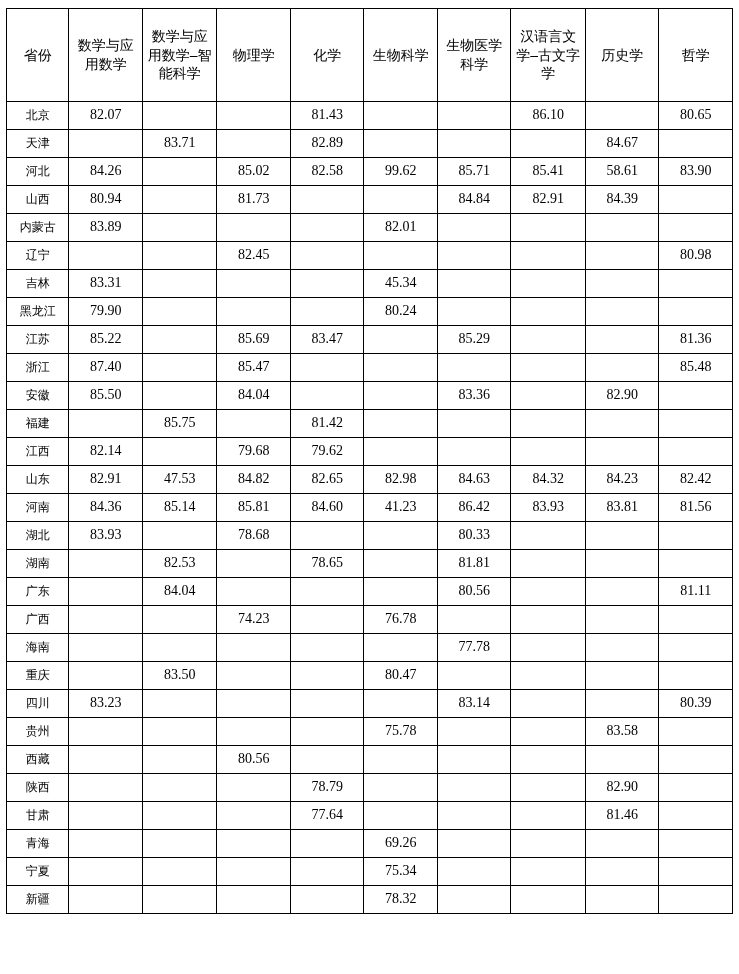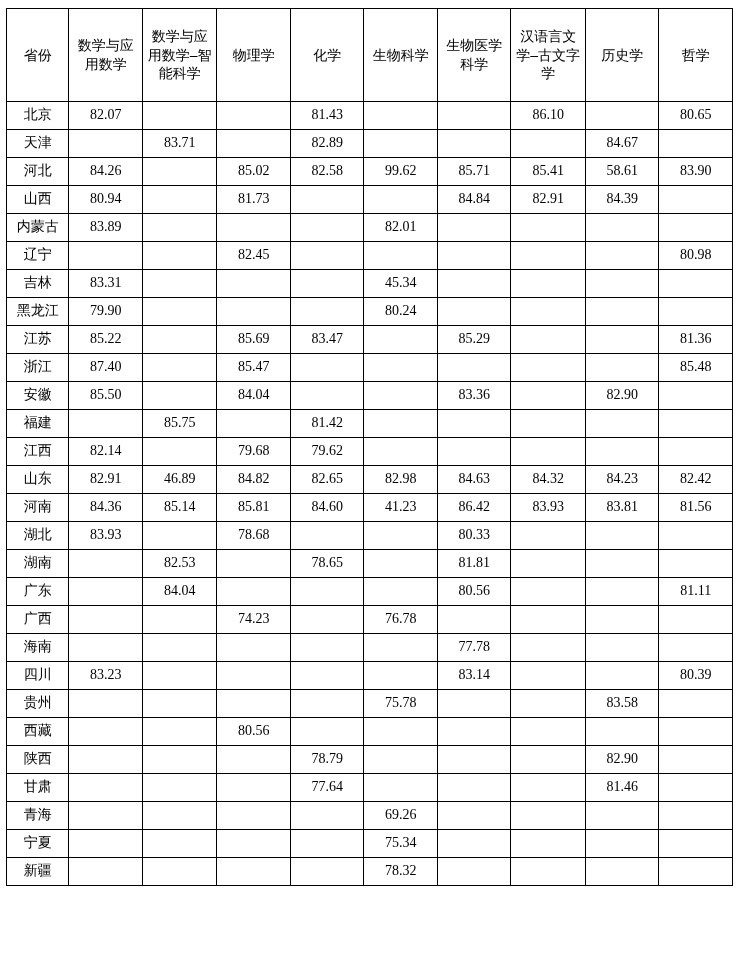--- a/index.html
+++ b/index.html
@@ -39,22 +39,21 @@
     height: 88px;
     font-size: 14px;
     padding: 2px 3px;
     word-break: break-all;
     line-height: 1.35;
   }
   col.c-prov { width: 62px; }
   col.c-d    { width: 73px; }
   col.c-d2   { width: 74px; }
   td.prov {
-    font-size: 14px;
-    font-family: Liberation Serif, serif;
+    font-size: 12px;
   }
   td.val {
     font-size: 14px;
     font-family: "Liberation Serif", serif;
   }
   tbody tr td { height: 27px; }
 </style>
 </head>
 <body>
 
@@ -239,21 +238,21 @@
           <td class="val">79.62</td>
           <td class="val"></td>
           <td class="val"></td>
           <td class="val"></td>
           <td class="val"></td>
           <td class="val"></td>
         </tr>
         <tr>
           <td class="prov">山东</td>
           <td class="val">82.91</td>
-          <td class="val">46.89</td>
+          <td class="val">47.53</td>
           <td class="val">84.82</td>
           <td class="val">82.65</td>
           <td class="val">82.98</td>
           <td class="val">84.63</td>
           <td class="val">84.32</td>
           <td class="val">84.23</td>
           <td class="val">82.42</td>
         </tr>
         <tr>
           <td class="prov">河南</td>
@@ -321,20 +320,32 @@
           <td class="val"></td>
           <td class="val"></td>
           <td class="val"></td>
           <td class="val"></td>
           <td class="val">77.78</td>
           <td class="val"></td>
           <td class="val"></td>
           <td class="val"></td>
         </tr>
         <tr>
+          <td class="prov">重庆</td>
+          <td class="val"></td>
+          <td class="val">83.50</td>
+          <td class="val"></td>
+          <td class="val"></td>
+          <td class="val">80.47</td>
+          <td class="val"></td>
+          <td class="val"></td>
+          <td class="val"></td>
+          <td class="val"></td>
+        </tr>
+        <tr>
           <td class="prov">四川</td>
           <td class="val">83.23</td>
           <td class="val"></td>
           <td class="val"></td>
           <td class="val"></td>
           <td class="val"></td>
           <td class="val">83.14</td>
           <td class="val"></td>
           <td class="val"></td>
           <td class="val">80.39</td>

